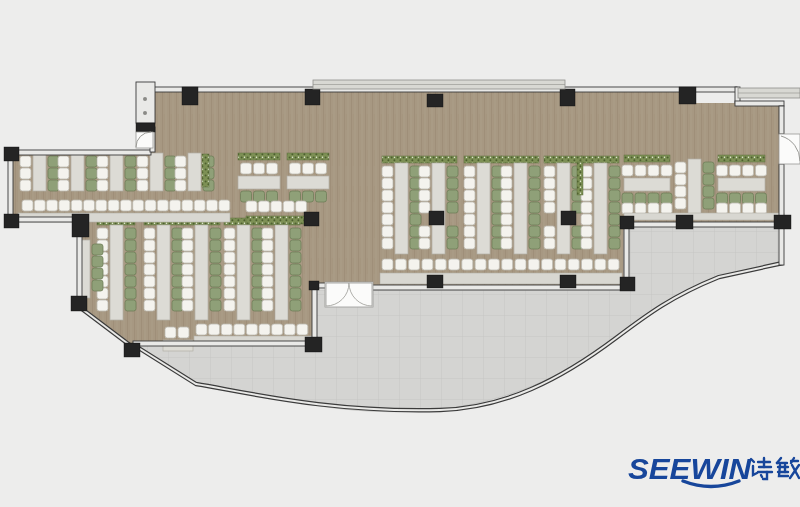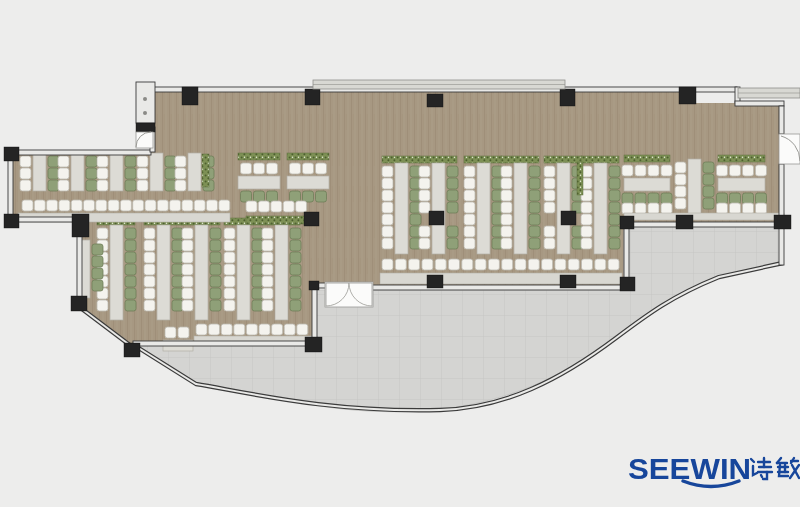--- a/index.html
+++ b/index.html
@@ -1,17 +1,17 @@
 <!DOCTYPE html>
 <html style="--bg: #ededec; --floor: #a79882; --floorGrainDark: #8d7e67; --floorGrainLight: #b8aa95; --terrace: #d4d4d2; --terraceLine: #c6c6c4; --wallFill: #e9e9e7; --wallStroke: #3b3b3b; --column: #242424; --table: #dcdbd5; --tableStroke: #b2b0a7; --bench: #d8d7d1; --chairW: #f4f3ee; --chairWStroke: #bcbab1; --chairG: #8fa078; --chairGStroke: #6e7e58; --hedge: #7d9055; --hedgeDot: #4c5f2e; --hedgeStroke: #5f7040; --canopy: #d8d8d3; --canopyStroke: #90908c; --door: #fbfbfa; --doorStroke: #9a9a96; --logo: #17469b;"><head>
 <meta charset="utf-8">
 <style>
   html,body{margin:0;padding:0;width:800px;height:507px;overflow:hidden;
     background:var(--bg,#ededec);font-family:"Liberation Sans",sans-serif;}
-  #page{position:relative;width:800px;height:507px;background:var(--bg,#ededec);}
+  #page{position:relative;width:800px;height:507px;background:var(--bg,#ededec);font-style:italic;}
   #plan-svg{position:absolute;left:0;top:0;}
   .wall{fill:var(--wallFill);stroke:var(--wallStroke);stroke-width:0.9;}
   .col{fill:var(--column);stroke:#111;stroke-width:0.4;}
   .tbl{fill:var(--table);stroke:var(--tableStroke);stroke-width:0.7;}
   .bench{fill:var(--bench);stroke:var(--tableStroke);stroke-width:0.6;}
   .cw{fill:var(--chairW);stroke:var(--chairWStroke);stroke-width:0.8;}
   .cg{fill:var(--chairG);stroke:var(--chairGStroke);stroke-width:0.8;}
   .hedge{fill:url(#hedgep);stroke:var(--hedgeStroke);stroke-width:0.5;}
   .canopy{fill:var(--canopy);stroke:var(--canopyStroke);stroke-width:0.8;}
   .door{fill:var(--door);stroke:var(--doorStroke);stroke-width:0.8;}

